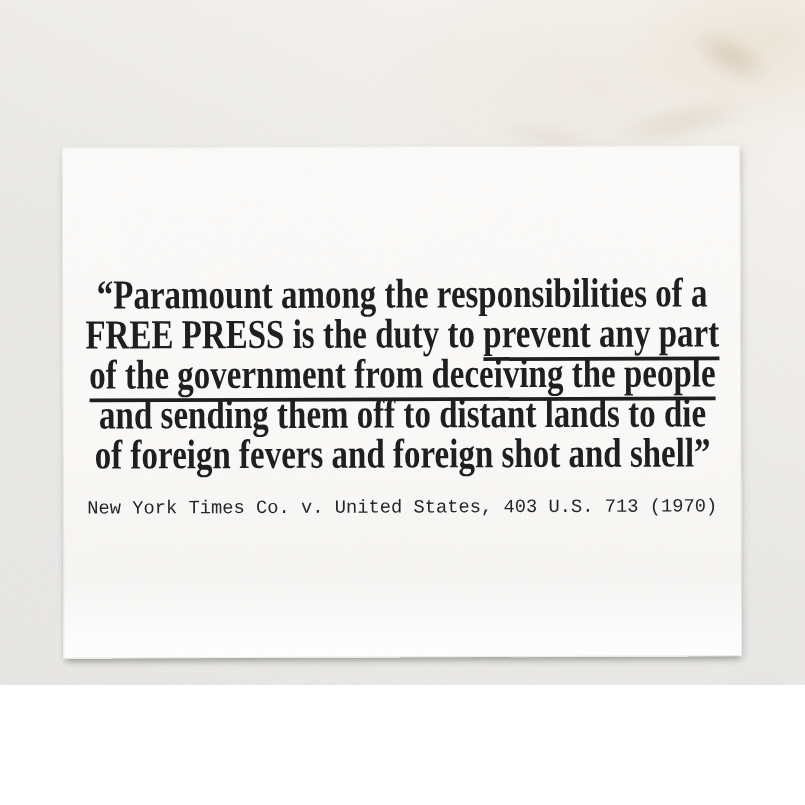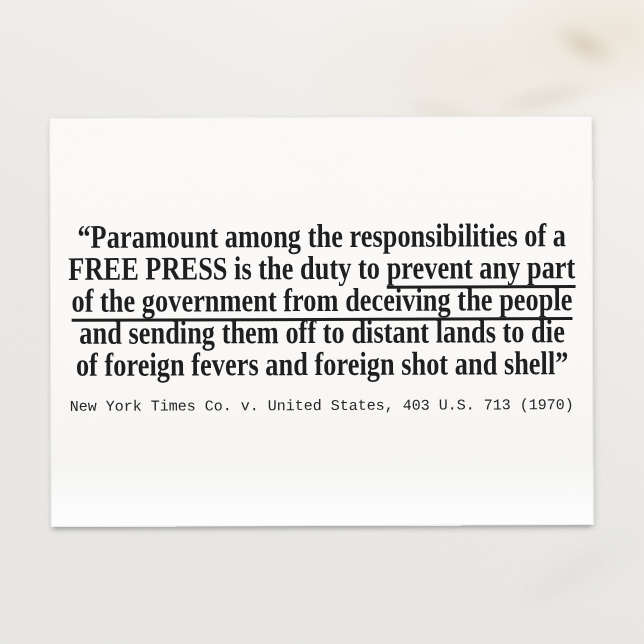--- a/index.html
+++ b/index.html
@@ -2,21 +2,21 @@
 <html><head>
 <meta charset="utf-8">
 <style>
   html, body {
     margin: 0;
     padding: 0;
   }
   .scene {
     position: relative;
     width: 644px;
-    height: 644px;
+    height: 548px;
     overflow: hidden;
     
     background:
       radial-gradient(180px 110px at 620px 30px, rgba(222,205,178,0.35), rgba(222,205,178,0) 70%),
       radial-gradient(260px 150px at 480px 70px, rgba(235,226,210,0.45), rgba(235,226,210,0) 75%),
       linear-gradient(205deg, #f8f6f2 0%, #f1efec 28%, #eae9e7 55%, #e8e7e5 100%);
     font-family: "Liberation Serif", serif;
   }
 
   

